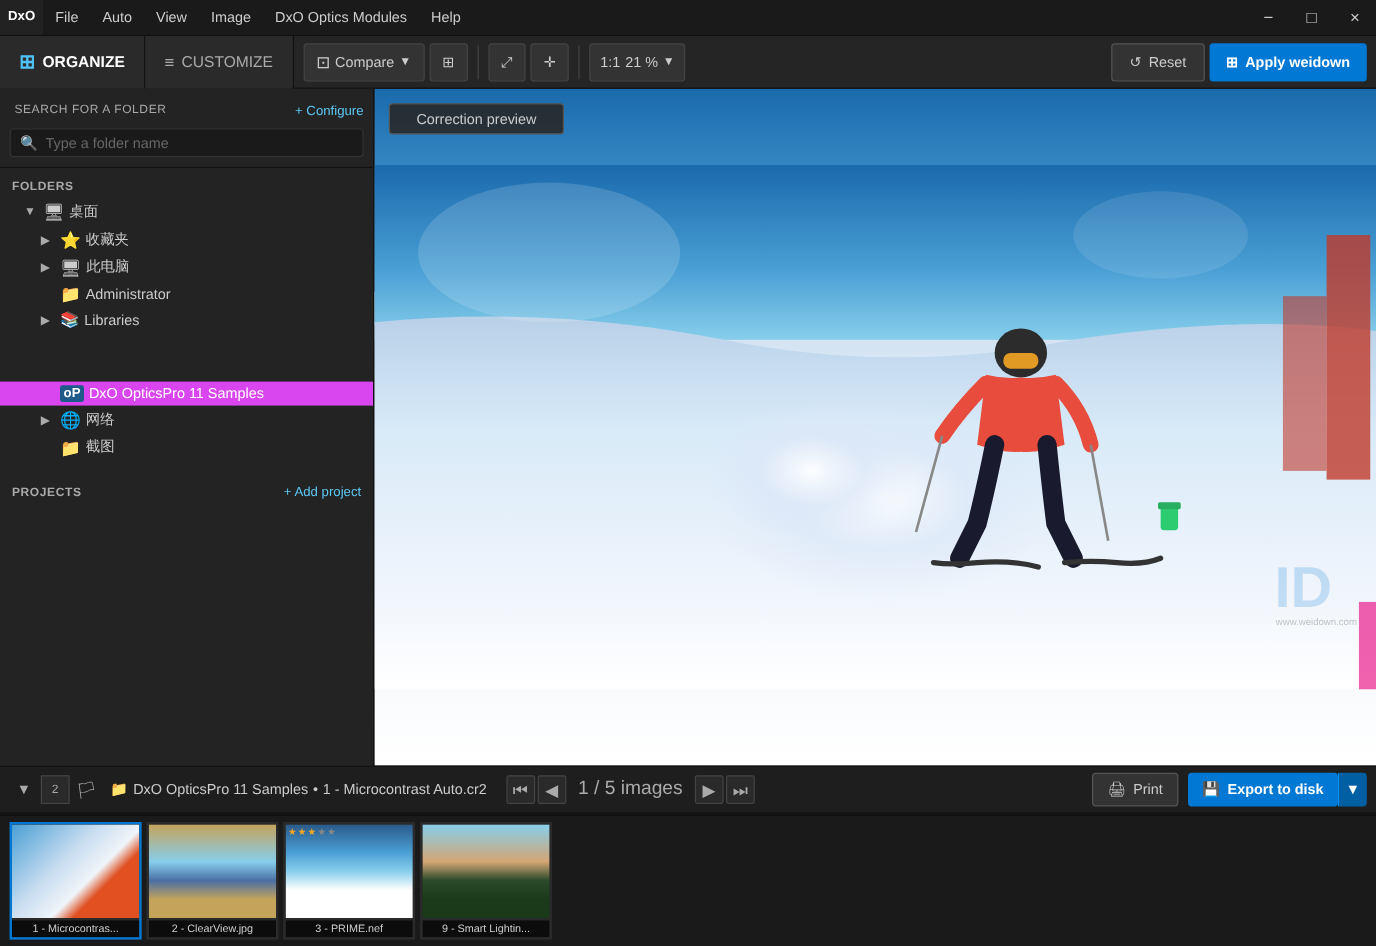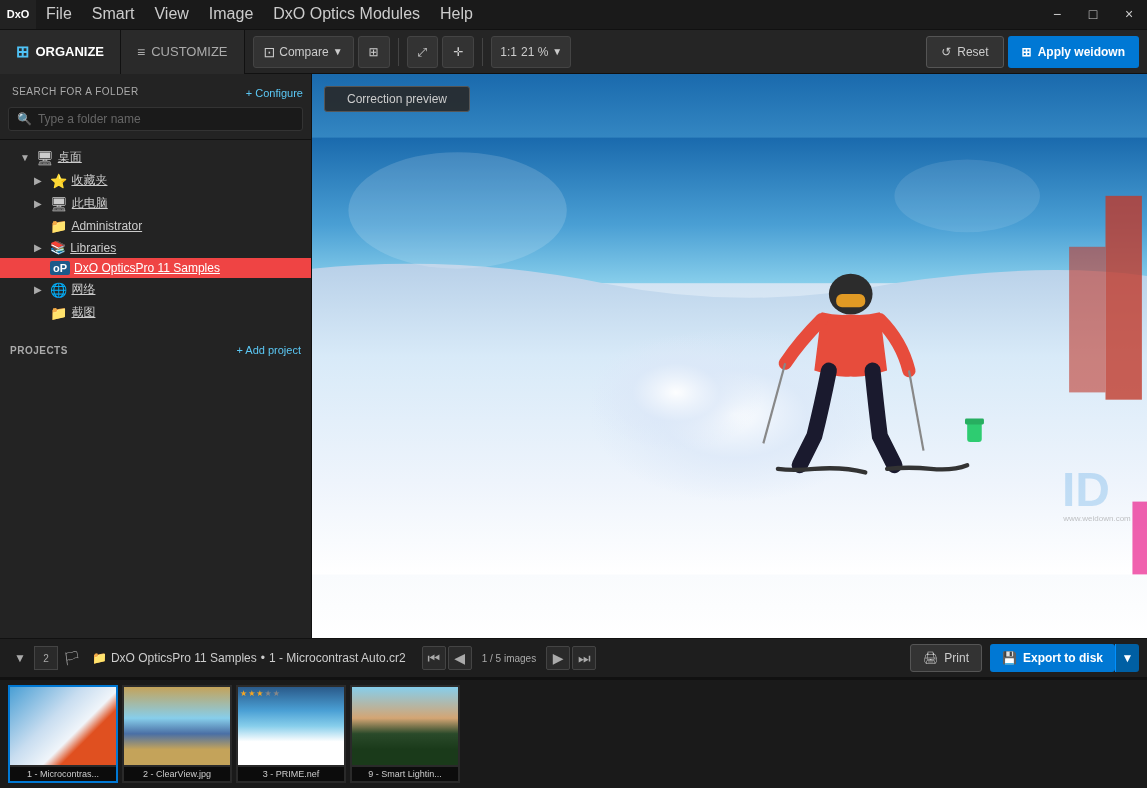--- a/index.html
+++ b/index.html
@@ -2,21 +2,21 @@
 <html><head>
   <meta charset="utf-8">
   <style>
     * { margin: 0; padding: 0; box-sizing: border-box; }
     body { width: 1147px; height: 788px; overflow: hidden; background: #1e1e1e; font-family: 'Segoe UI', Arial, sans-serif; font-size: 12px; color: #ccc; }
 
     
     #titlebar { display: flex; align-items: flex-end; height: 30px; background: #1a1a1a; border-bottom: 1px solid #111; }
     #dxo-logo { width: 36px; height: 30px; display: flex; align-items: center; justify-content: center; background: #222; color: #fff; font-weight: bold; font-size: 11px; }
     #menu-bar { display: flex; align-items: center; flex: 1; height: 30px; }
-    .menu-item { padding: 0 10px; height: 30px; display: flex; align-items: center; color: #ccc; cursor: pointer; font-size: 16px; }
+    .menu-item { padding: 0 10px; height: 30px; display: flex; align-items: center; color: #ccc; cursor: pointer; font-size: 12px; }
     #window-controls { display: flex; align-items: center; }
     .win-btn { width: 36px; height: 30px; display: flex; align-items: center; justify-content: center; color: #ccc; cursor: pointer; font-size: 14px; }
 
     
     #toolbar { display: flex; align-items: center; height: 44px; background: #252525; border-bottom: 1px solid #111; }
     #organize-btn { display: flex; align-items: center; gap: 6px; padding: 0 16px; height: 44px; background: #2a2a2a; border-right: 1px solid #111; color: #fff; font-weight: bold; font-size: 13px; cursor: pointer; }
     #customize-btn { display: flex; align-items: center; gap: 6px; padding: 0 16px; height: 44px; background: #2a2a2a; border-right: 1px solid #111; color: #aaa; font-size: 13px; cursor: pointer; }
     #toolbar-right { display: flex; align-items: center; flex: 1; padding: 0 8px; gap: 4px; }
     .toolbar-btn { display: flex; align-items: center; gap: 4px; padding: 4px 10px; height: 32px; background: #333; border: 1px solid #444; border-radius: 3px; color: #ccc; cursor: pointer; font-size: 12px; }
     .toolbar-sep { width: 1px; height: 28px; background: #444; margin: 0 4px; }
@@ -35,45 +35,45 @@
     #search-input-wrapper { display: flex; align-items: center; background: #1a1a1a; border: 1px solid #333; border-radius: 3px; padding: 4px 8px; gap: 6px; margin-top: 4px; }
     #search-input { background: transparent; border: none; outline: none; color: #ccc; font-size: 12px; flex: 1; }
     #search-input::placeholder { color: #666; }
 
     #folders-section { padding: 6px 0; flex: 1; overflow-y: auto; }
     .section-header { display: flex; align-items: center; justify-content: space-between; padding: 4px 10px; }
     .section-title { font-size: 10px; color: #aaa; text-transform: uppercase; letter-spacing: 0.5px; font-weight: bold; }
     .section-action { color: #5bc8f5; cursor: pointer; font-size: 11px; }
 
     .folder-item { display: flex; align-items: center; gap: 4px; padding: 3px 8px; cursor: pointer; }
-    .folder-item.selected { background: #ef4444; }
+    .folder-item.selected { background: #d946ef; margin-top: 41px; }
     .folder-expand { width: 12px; color: #aaa; font-size: 10px; }
     .folder-icon { font-size: 14px; }
-    .folder-name { font-size: 12px; color: #ccc; text-decoration: underline; }
+    .folder-name { font-size: 12px; color: #ccc; }
     .folder-indent-1 { padding-left: 20px; }
     .folder-indent-2 { padding-left: 34px; }
 
     
     #preview-area { flex: 1; background: #1a1a1a; position: relative; overflow: hidden; }
     #correction-preview-btn { position: absolute; top: 12px; left: 12px; z-index: 10; background: rgba(40,40,40,0.9); border: 1px solid #555; border-radius: 3px; padding: 5px 22px; color: #ccc; font-size: 12px; cursor: pointer; }
 
     
     #ski-scene { width: 100%; height: 100%; position: relative; overflow: hidden; }
     .sky-bg { position: absolute; top: 0; left: 0; right: 0; height: 35%; background: linear-gradient(180deg, #1a6aad 0%, #4a9fd4 60%, #87CEEB 100%); }
     .snow-bg { position: absolute; bottom: 0; left: 0; right: 0; height: 70%; background: linear-gradient(180deg, #c8ddf0 0%, #e8f0f8 30%, #f0f5fa 60%, #ffffff 100%); }
     .snow-spray { position: absolute; bottom: 20%; left: 15%; width: 45%; height: 35%; background: radial-gradient(ellipse, rgba(255,255,255,0.9) 0%, rgba(220,235,250,0.6) 50%, transparent 70%); border-radius: 50%; }
 
     
     #bottom-bar { height: 40px; background: #1e1e1e; border-top: 1px solid #111; border-bottom: 1px solid #111; display: flex; align-items: center; padding: 0 8px; gap: 8px; }
     #rating-controls { display: flex; align-items: center; gap: 2px; }
     .rating-btn { width: 24px; height: 24px; display: flex; align-items: center; justify-content: center; color: #aaa; cursor: pointer; font-size: 12px; }
     #folder-path { display: flex; align-items: center; gap: 4px; color: #ccc; font-size: 12px; }
     #nav-controls { display: flex; align-items: center; gap: 2px; margin-left: 8px; }
     .nav-btn { width: 24px; height: 24px; display: flex; align-items: center; justify-content: center; color: #aaa; cursor: pointer; font-size: 14px; border: 1px solid #444; border-radius: 2px; background: #2a2a2a; }
-    #image-counter { color: #aaa; font-size: 10px; padding: 0 8px; }
+    #image-counter { color: #aaa; font-size: 16px; padding: 0 8px; }
     #bottom-spacer { flex: 1; }
     #print-btn { display: flex; align-items: center; gap: 6px; padding: 0 12px; height: 28px; background: #333; border: 1px solid #555; border-radius: 3px; color: #ccc; cursor: pointer; font-size: 12px; }
     #export-btn { display: flex; align-items: center; gap: 6px; padding: 0 12px; height: 28px; background: #0078d4; border: none; border-radius: 3px; color: #fff; cursor: pointer; font-size: 12px; font-weight: bold; }
     #export-arrow { width: 24px; height: 28px; display: flex; align-items: center; justify-content: center; background: #005fa3; border-left: 1px solid #0090ff; border-radius: 0 3px 3px 0; color: #fff; cursor: pointer; }
 
     
     #filmstrip { height: 110px; background: #1a1a1a; display: flex; align-items: center; padding: 4px 8px; gap: 4px; overflow-x: auto; border-top: 2px solid #111; }
     .film-item { position: relative; flex-shrink: 0; width: 110px; height: 98px; background: #2a2a2a; border: 2px solid transparent; cursor: pointer; overflow: hidden; }
     .film-item.active { border-color: #0078d4; }
     .film-thumb { width: 100%; height: 78px; object-fit: cover; display: block; }
@@ -93,21 +93,21 @@
     .thumb-person { background: linear-gradient(180deg, #87CEEB 0%, #d4a574 40%, #2a4a2a 60%, #1a3a1a 80%); }
     .thumb-building { background: linear-gradient(135deg, #8a7a6a 0%, #a08060 30%, #87CEEB 60%, #c8a870 80%); }
   </style>
 </head>
 <body>
 
 <div id="titlebar">
   <div id="dxo-logo">DxO</div>
   <div id="menu-bar">
     <div class="menu-item">File</div>
-    <div class="menu-item">Smart</div>
+    <div class="menu-item">Auto</div>
     <div class="menu-item">View</div>
     <div class="menu-item">Image</div>
     <div class="menu-item">DxO Optics Modules</div>
     <div class="menu-item">Help</div>
   </div>
   <div id="window-controls">
     <div class="win-btn">−</div>
     <div class="win-btn">□</div>
     <div class="win-btn close">×</div>
   </div>
@@ -164,20 +164,23 @@
         <span id="search-label" style="font-size:10px; color:#aaa; text-transform:uppercase; letter-spacing:0.5px;">SEARCH FOR A FOLDER</span>
         <span style="color:#5bc8f5; font-size:11px; cursor:pointer;">+ Configure</span>
       </div>
       <div id="search-input-wrapper">
         <span style="color:#666; font-size:12px;">🔍</span>
         <input id="search-input" type="text" placeholder="Type a folder name" style="">
       </div>
     </div>
 
     <div id="folders-section">
+      <div class="section-header">
+        <span class="section-title">FOLDERS</span>
+      </div>
 
       <div class="folder-item folder-indent-1">
         <span class="folder-expand">▼</span>
         <span class="folder-icon">🖥</span>
         <span class="folder-name">桌面</span>
       </div>
 
       <div class="folder-item folder-indent-2">
         <span class="folder-expand">▶</span>
         <span class="folder-icon">⭐</span>

